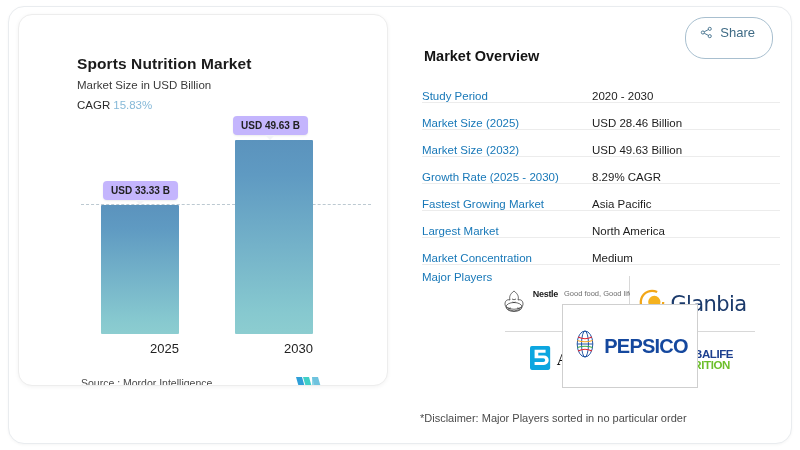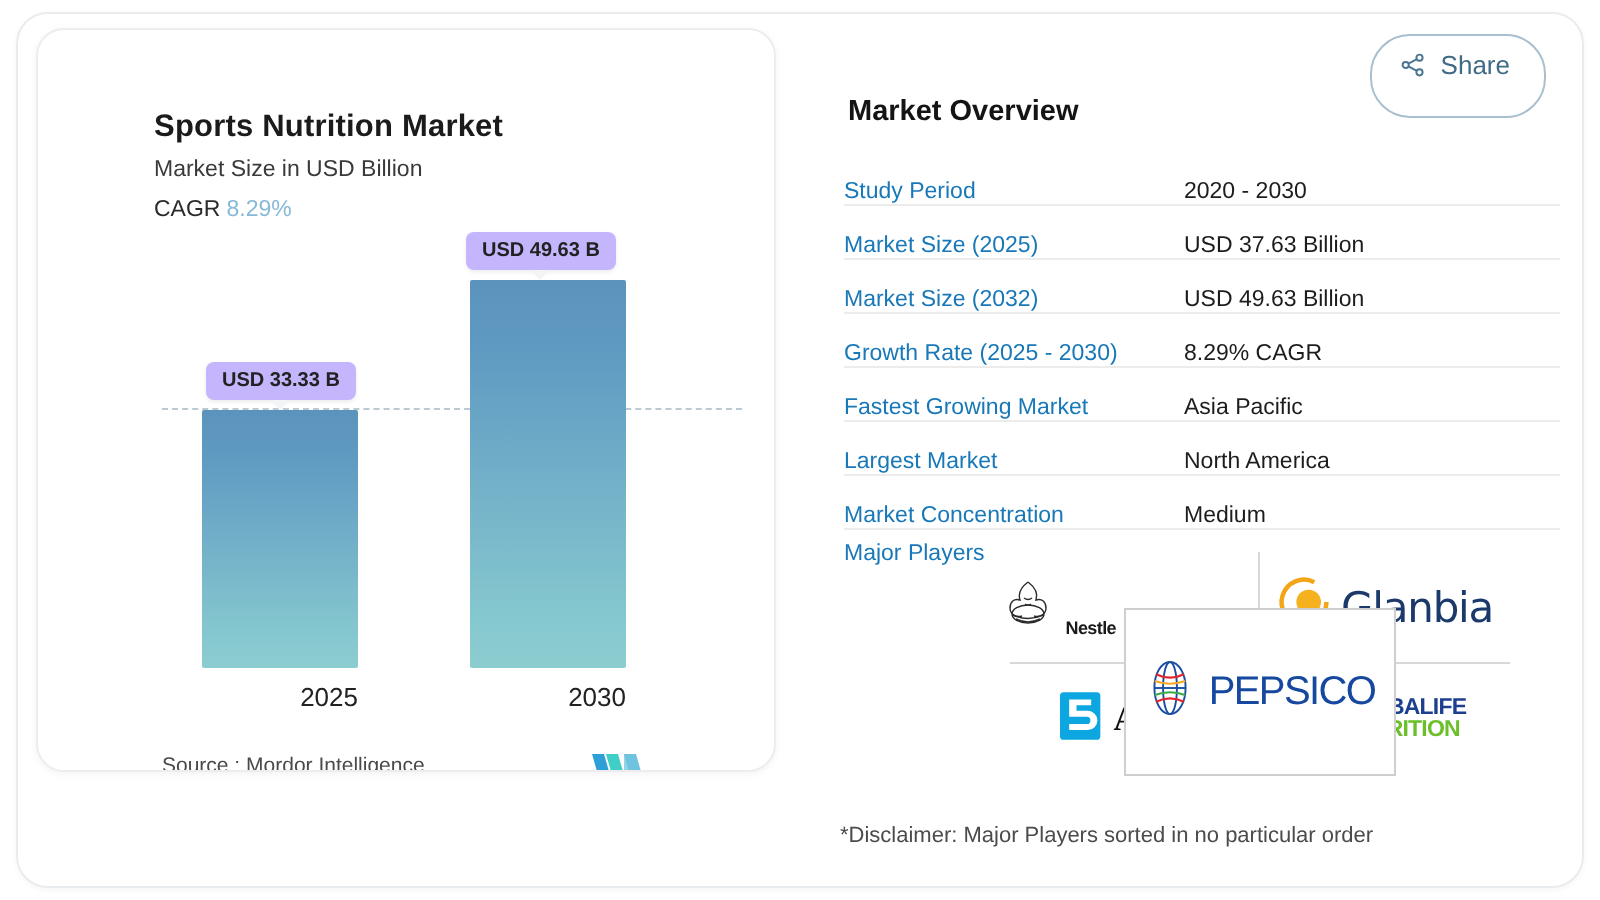--- a/index.html
+++ b/index.html
@@ -200,36 +200,36 @@
   }
   .lg-nestle { left: 0px;   top: 0px;  width: 125px; height: 56px; border-right: 1px solid #d8d8d8; border-bottom: 1px solid #d8d8d8; }
   .lg-glanbia{ left: 125px; top: 0px;  width: 125px; height: 56px; border-bottom: 1px solid #d8d8d8; }
   .lg-abbott { left: 0px;   top: 56px; width: 125px; height: 56px; border-right: 1px solid #d8d8d8; }
   .lg-herba  { left: 125px; top: 56px; width: 125px; height: 56px; }
   .lg-pepsi  {
     left: 57px; top: 28px; width: 136px; height: 84px;
     border: 1px solid #cfcfcf; background: #ffffff; z-index: 3;
   }
 
-  .nestle-wrap { display:flex; align-items:flex-end; gap:6px; }
+  .nestle-wrap { display:flex; align-items:flex-start; gap:6px; }
   .nestle-mark { width: 26px; height: 30px; }
   .nestle-word {
     font-size: 9px; font-weight: bold; color:#1a1a1a;
     background:#fff; letter-spacing:-.3px;
   }
   .nestle-tag { font-size: 7.5px; color:#6d6d6d; white-space:nowrap; }
 
   .glanbia-wrap { display:flex; align-items:center; gap:4px; }
   .glanbia-text { font-size: 21px; color:#1b3a6b; letter-spacing:-.6px; font-family:"DejaVu Sans", sans-serif; }
 
   .abbott-wrap { display:flex; align-items:center; gap:5px; }
   .abbott-text { font-size:17px; font-weight:bold; color:#111; letter-spacing:-.6px; font-family:"Liberation Serif", serif; }
 
   .pepsi-wrap { display:flex; align-items:center; gap:6px; }
-  .pepsi-text { font-size:20px; font-weight:normal; color:#15489e; letter-spacing:-.8px; }
+  .pepsi-text { font-size:20px; font-weight:bold; color:#15489e; letter-spacing:-.8px; }
 
   .herba-wrap { display:flex; align-items:center; gap:3px; }
   .herba-lines { line-height:1.0; }
   .herba-1 { font-size:11.5px; font-weight:bold; color:#1d3f8f; letter-spacing:-.4px; }
   .herba-2 { font-size:11.5px; font-weight:bold; color:#6cbf2a; letter-spacing:-.4px; }
 
   .disclaimer {
     position: absolute;
     left: 420px; top: 412px;
     font-size: 11px;
@@ -240,21 +240,21 @@
 <body>
 
 <div class="page">
   <div class="outer-frame"></div>
 
   <div class="chart-card">
 
     <div class="chart-title">Sports Nutrition Market</div>
     <div class="chart-subtitle">Market Size in USD Billion</div>
     <div class="chart-cagr">
-      <span>CAGR</span><span class="cagr-val">8.29%</span>
+      <span>CAGR</span><span class="cagr-val">15.83%</span>
     </div>
 
     <div class="plot">
       <div class="dash-line"></div>
 
       <div class="bar bar-2025"></div>
       <div class="bar bar-2030"></div>
 
       <div class="bar-badge badge-2025">USD 33.33 B</div>
       <div class="bar-badge badge-2030">USD 49.63 B</div>
@@ -289,21 +289,21 @@
 
   <div class="overview-title">Market Overview</div>
 
   <div class="table">
     <div class="trow">
       <div class="tlabel">Study Period</div>
       <div class="tvalue">2020 - 2030</div>
     </div>
     <div class="trow">
       <div class="tlabel">Market Size (2025)</div>
-      <div class="tvalue">USD 37.63 Billion</div>
+      <div class="tvalue">USD 28.46 Billion</div>
     </div>
     <div class="trow">
       <div class="tlabel">Market Size (2032)</div>
       <div class="tvalue">USD 49.63 Billion</div>
     </div>
     <div class="trow">
       <div class="tlabel">Growth Rate (2025 - 2030)</div>
       <div class="tvalue">8.29% CAGR</div>
     </div>
     <div class="trow">

